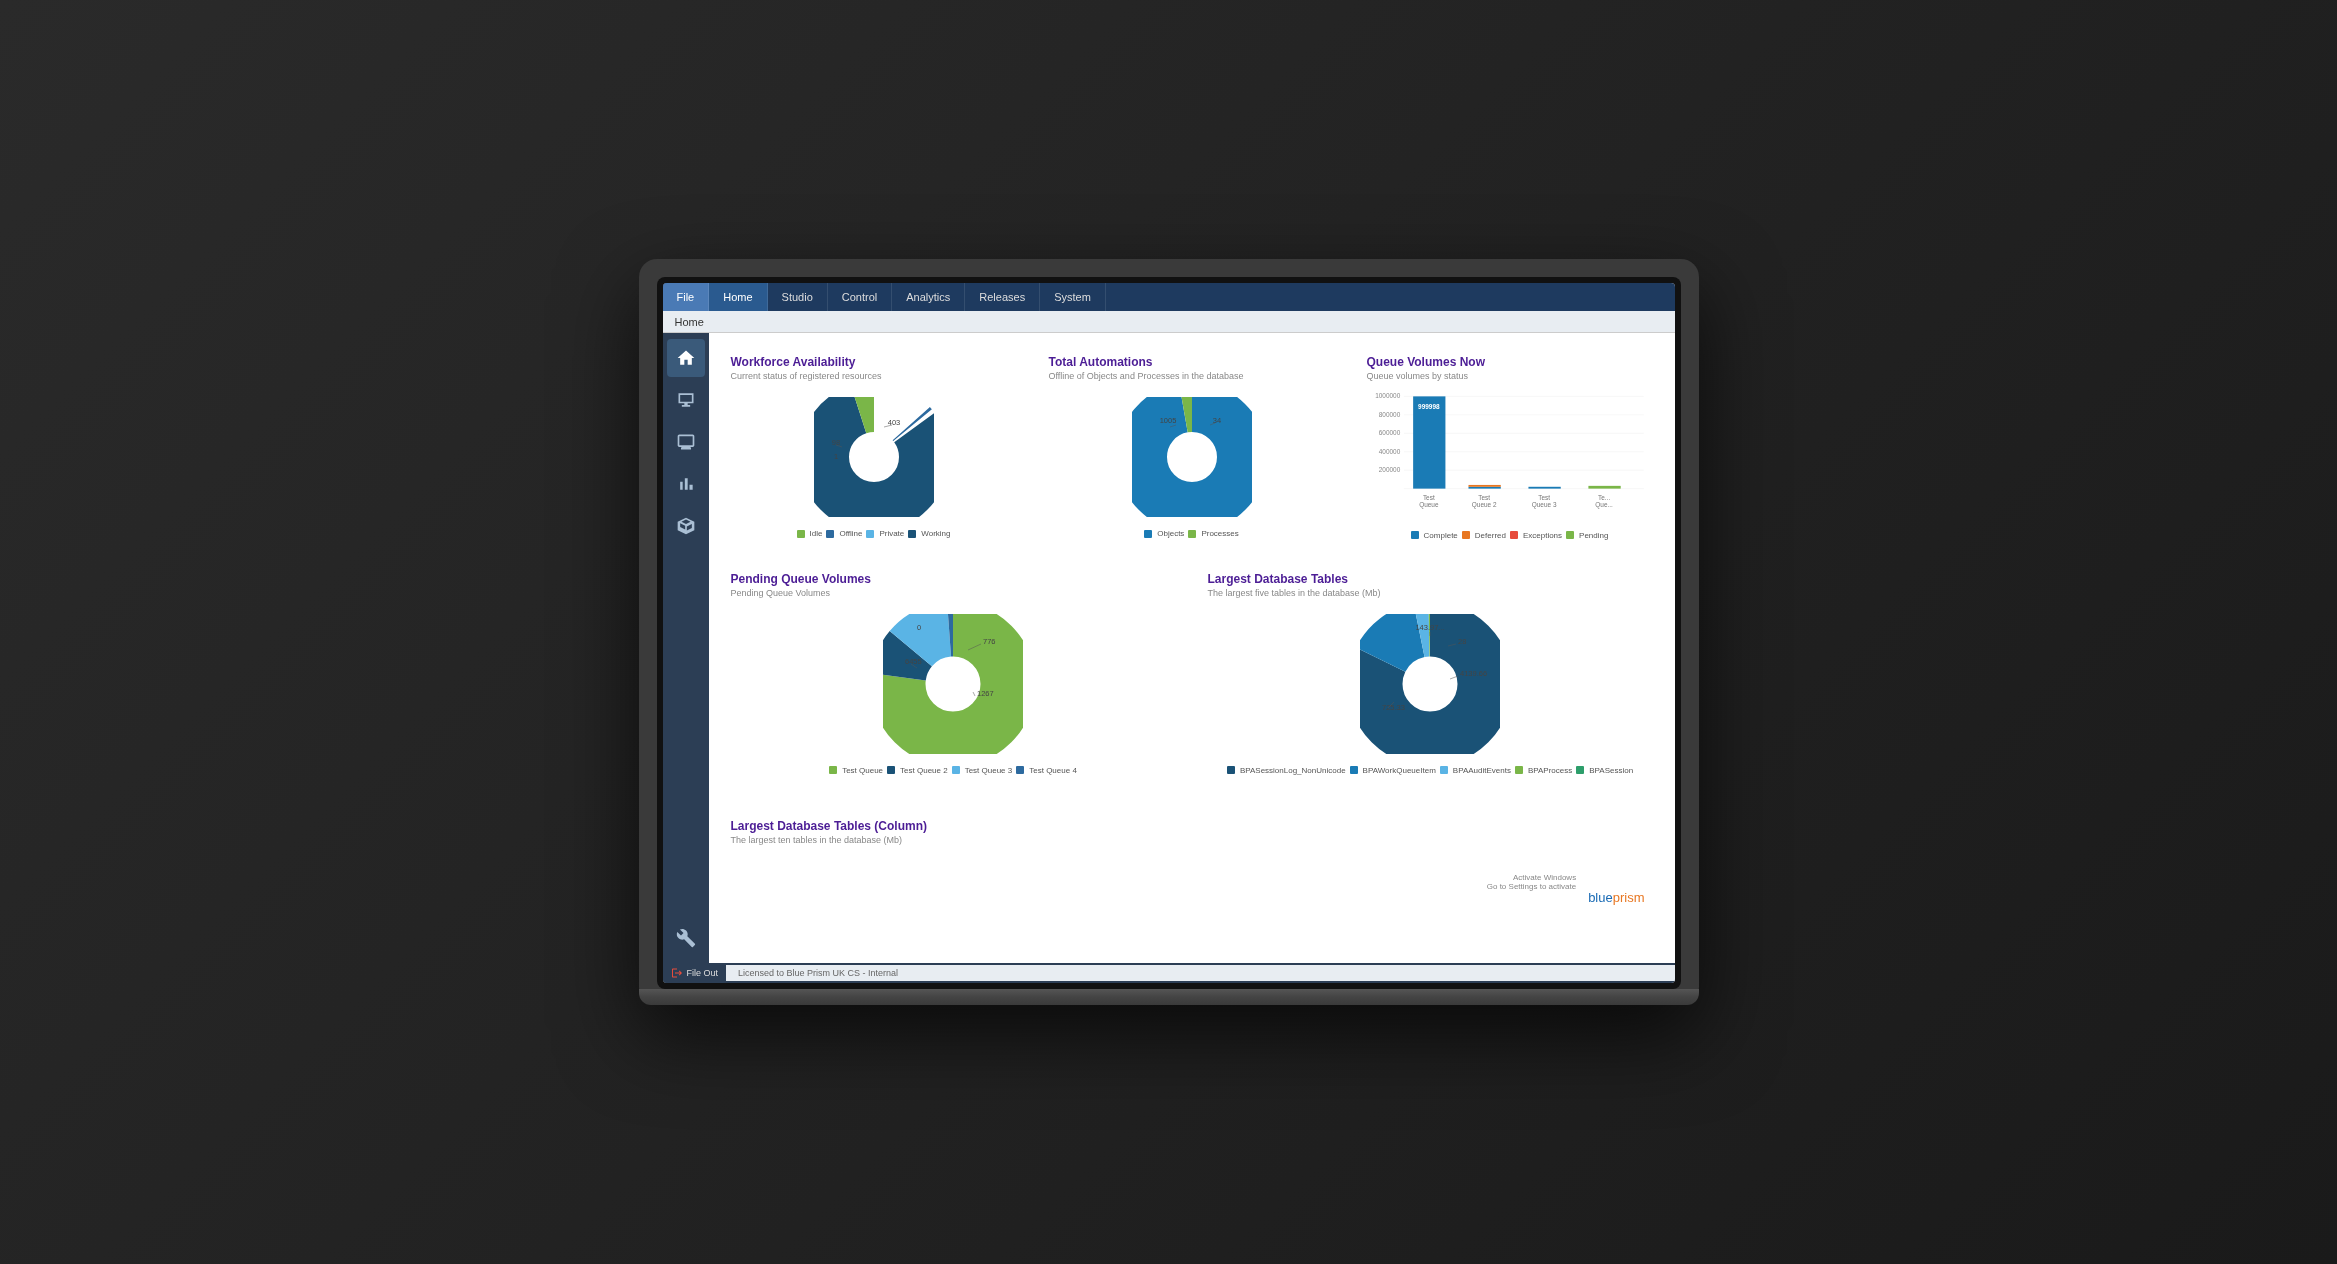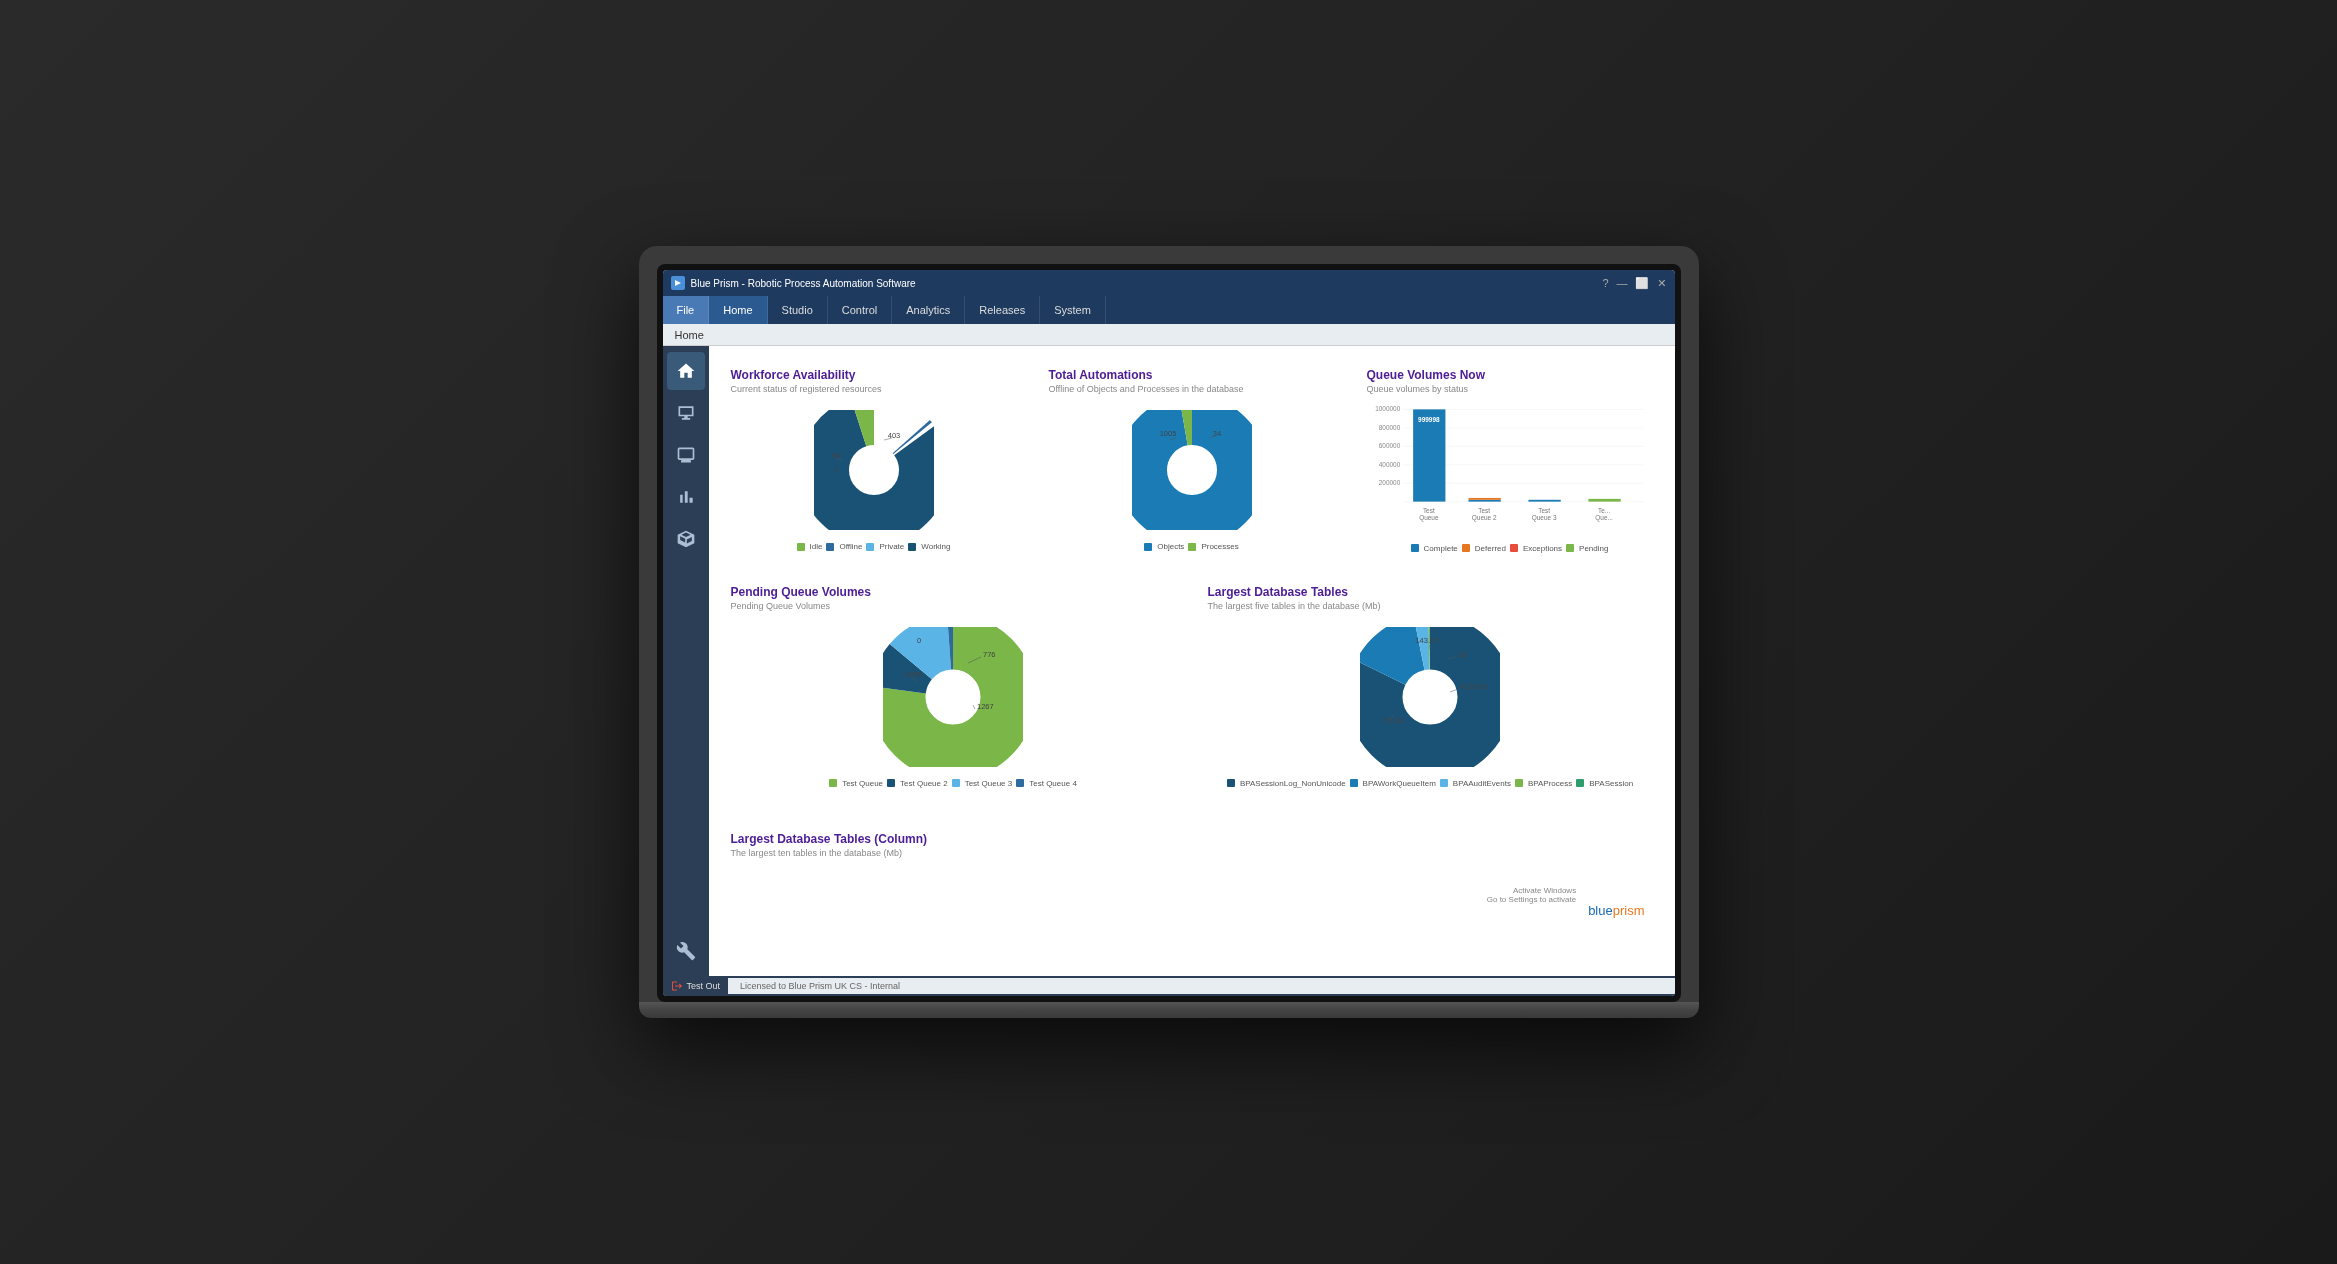--- a/index.html
+++ b/index.html
@@ -242,35 +242,20 @@
       margin-top: 4px;
     }
   </style>
 </head>
 <body>
 
 <div class="laptop-outer">
   <div class="screen-bezel">
     <div class="screen">
 
-      <div class="title-bar">
-        <div class="title-bar-icon">
-          <svg width="10" height="10" viewBox="0 0 10 10">
-            <rect width="10" height="10" fill="#4a90d9"></rect>
-            <polygon points="2,2 8,5 2,8" fill="white"></polygon>
-          </svg>
-        </div>
-        <span class="title-bar-text">Blue Prism - Robotic Process Automation Software</span>
-        <div class="title-bar-controls">
-          <span>?</span>
-          <span>—</span>
-          <span>⬜</span>
-          <span>✕</span>
-        </div>
-      </div>
 
       <div class="menu-bar">
         <div class="menu-item file-tab">File</div>
         <div class="menu-item active">Home</div>
         <div class="menu-item">Studio</div>
         <div class="menu-item">Control</div>
         <div class="menu-item">Analytics</div>
         <div class="menu-item">Releases</div>
         <div class="menu-item">System</div>
       </div>
@@ -564,21 +549,21 @@
           </div>
 
         </div>
       </div>
 
       <div style="display:flex;align-items:center;background:#2c3e55">
         <div class="sign-out-area">
           <svg width="12" height="12" viewBox="0 0 24 24" fill="#e74c3c">
             <path d="M17 7l-1.41 1.41L18.17 11H8v2h10.17l-2.58 2.58L17 17l5-5zM4 5h8V3H4c-1.1 0-2 .9-2 2v14c0 1.1.9 2 2 2h8v-2H4V5z"></path>
           </svg>
-          <span class="sign-out-text">Test Out</span>
+          <span class="sign-out-text">File Out</span>
         </div>
         <div class="bottom-bar" style="flex:1">
           <span>Licensed to Blue Prism UK CS - Internal</span>
         </div>
       </div>
     </div>
   </div>
   <div class="laptop-base"></div>
 </div>
 

